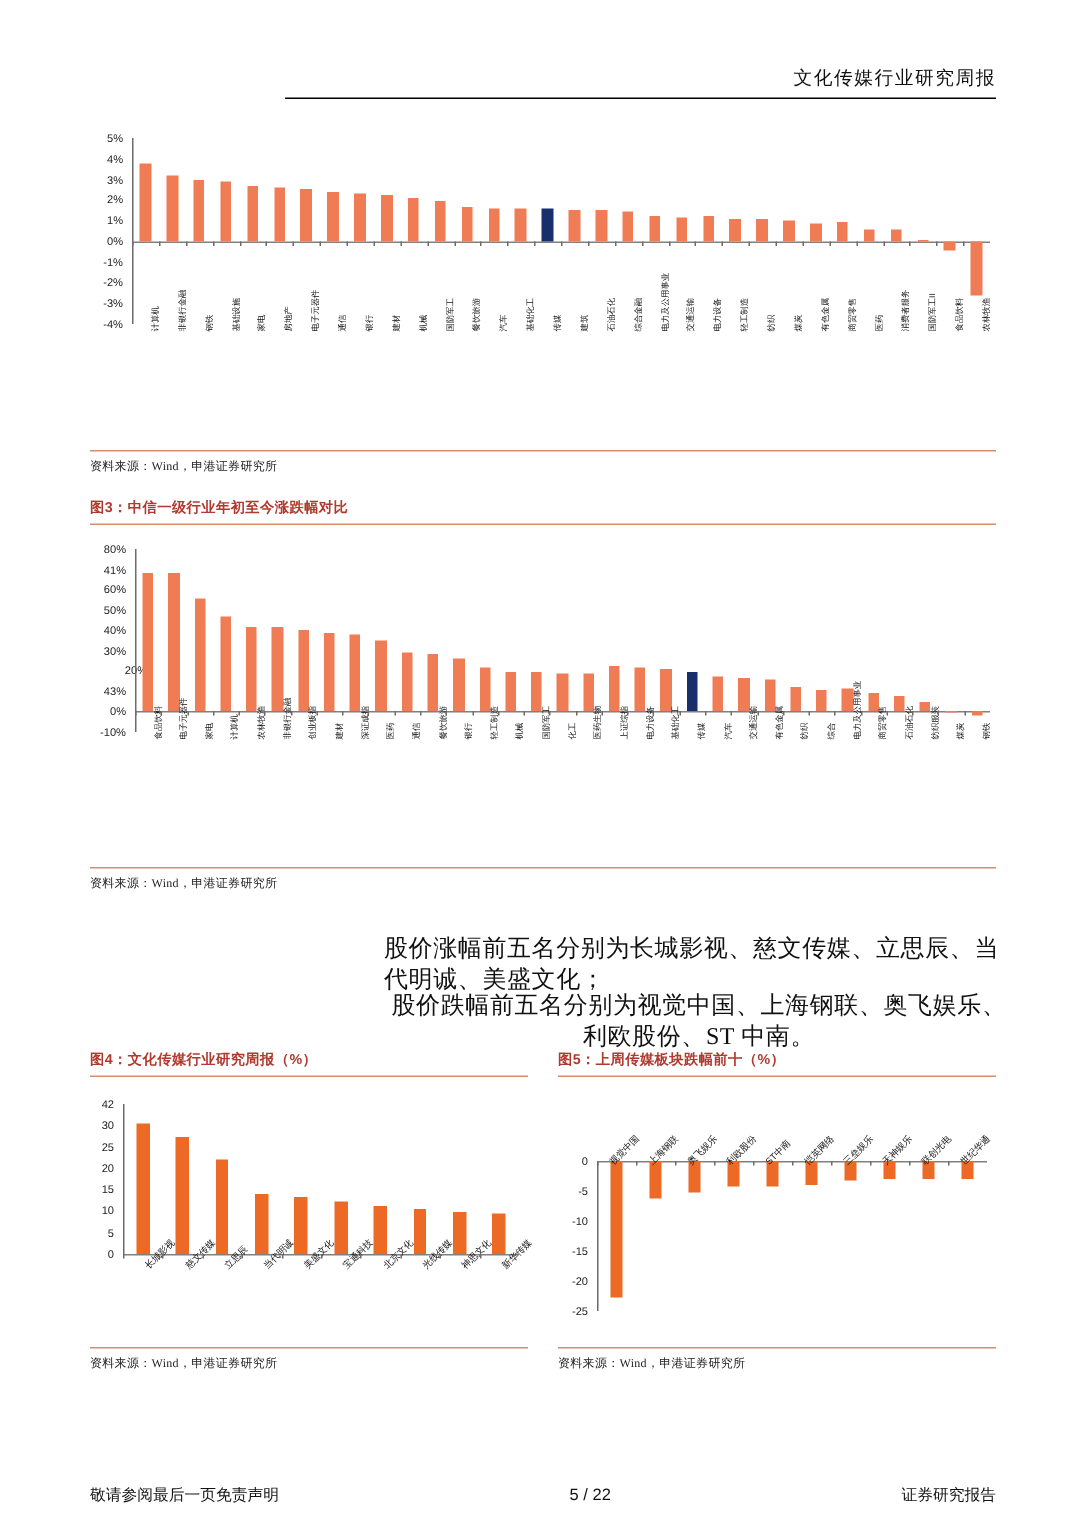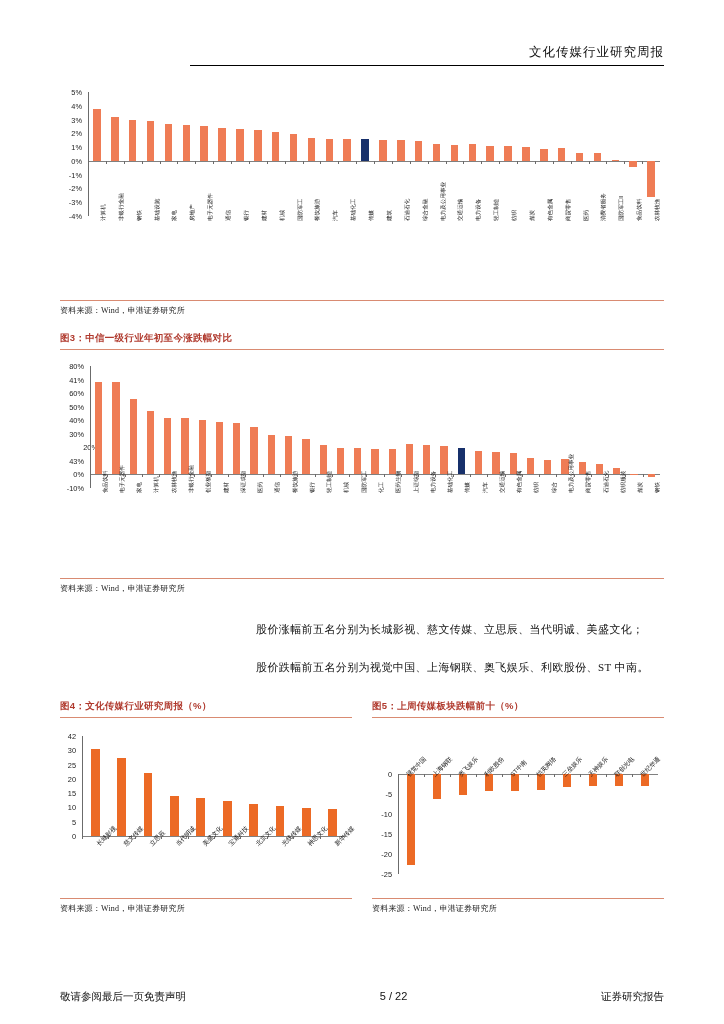--- a/index.html
+++ b/index.html
@@ -77,21 +77,21 @@
     position: absolute; font-family: "Liberation Sans", sans-serif;
     font-size: 6.2px; color: #111; white-space: nowrap;
     transform-origin: left top;
   }
   .catlbl.rot90 { transform: rotate(-90deg); }
   .catlbl.rot45 { transform: rotate(-45deg); }
   .tickmark { position: absolute; width: 0; border-left: 1px solid #6b6b6b; height: 3px; }
 
   
   .para {
-    position: absolute; font-size: 11px; color: #111; letter-spacing: .4px;
+    position: absolute; font-size: 16px; color: #111; letter-spacing: .4px;
   }
 
   
   .panel { position: absolute; }
 
   
   .footer { position: absolute; left: 0; bottom: 20px; width: 724px; }
   .footer-inner {
     margin: 0 60px; display: flex; justify-content: space-between;
     align-items: baseline; font-size: 10.5px; color: #111;
@@ -341,21 +341,21 @@
       <div class="tickmark" style="left: 582.727px; top: 116.444px;"></div>
       <div class="catlbl rot90" style="left: 594.364px; top: 135px; transform-origin: left top; font-size: 5.6px;">钢铁</div>
     </div>
 </div>
 <div class="panel" style="left:60px; top:578px; width:604px;">
   <div class="srcline"></div>
   <div class="source">资料来源：Wind，申港证券研究所</div>
 </div>
 
 <div class="para" style="left:256px; top:622px; width:420px;">股价涨幅前五名分别为长城影视、慈文传媒、立思辰、当代明诚、美盛文化；</div>
-<div class="para" style="left:256px; top:660px; width:420px;">股价跌幅前五名分别为视觉中国、上海钢联、奥飞娱乐、利欧股份、ST 中南。</div>
+<div class="para" style="left:256px; top:660px; width:420px;text-align:center;">股价跌幅前五名分别为视觉中国、上海钢联、奥飞娱乐、利欧股份、ST 中南。</div>
 
 <div class="panel" style="left:60px; top:700px; width:292px;">
   <div class="figcap">图4：文化传媒行业研究周报（%）</div>
   <div class="figcap-rule"></div>
 </div>
 <div class="panel" style="left:60px; top:728px; width:292px; height:170px;">
   <div class="plot" id="plot-fig4" style="left:0; top:0; width:292px; height:170px;">
       <div class="axis-lbl" style="left: 0px; width: 16px; top: 8px;">42</div>
       <div class="axis-lbl" style="left: 0px; width: 16px; top: 22.2857px;">30</div>
       <div class="axis-lbl" style="left: 0px; width: 16px; top: 36.5714px;">25</div>

